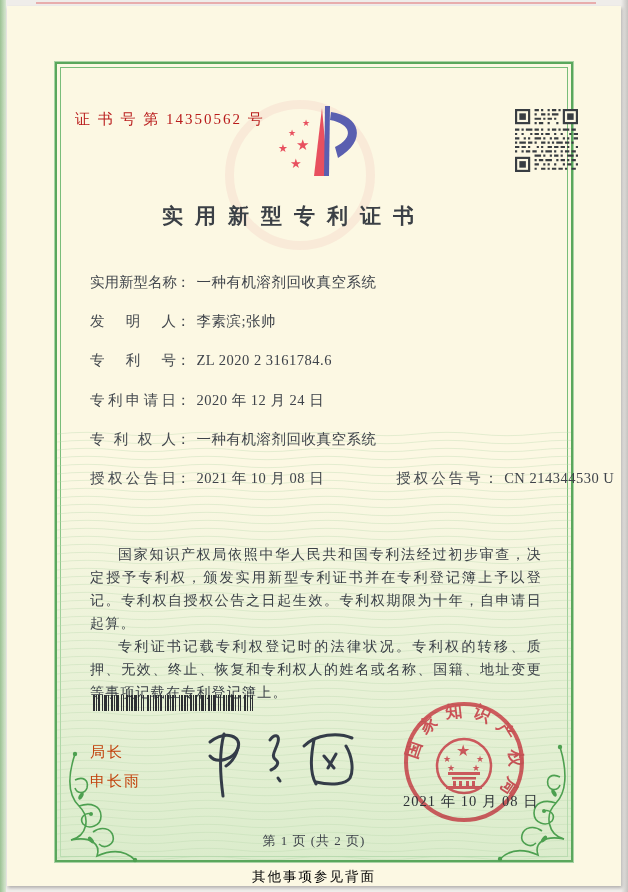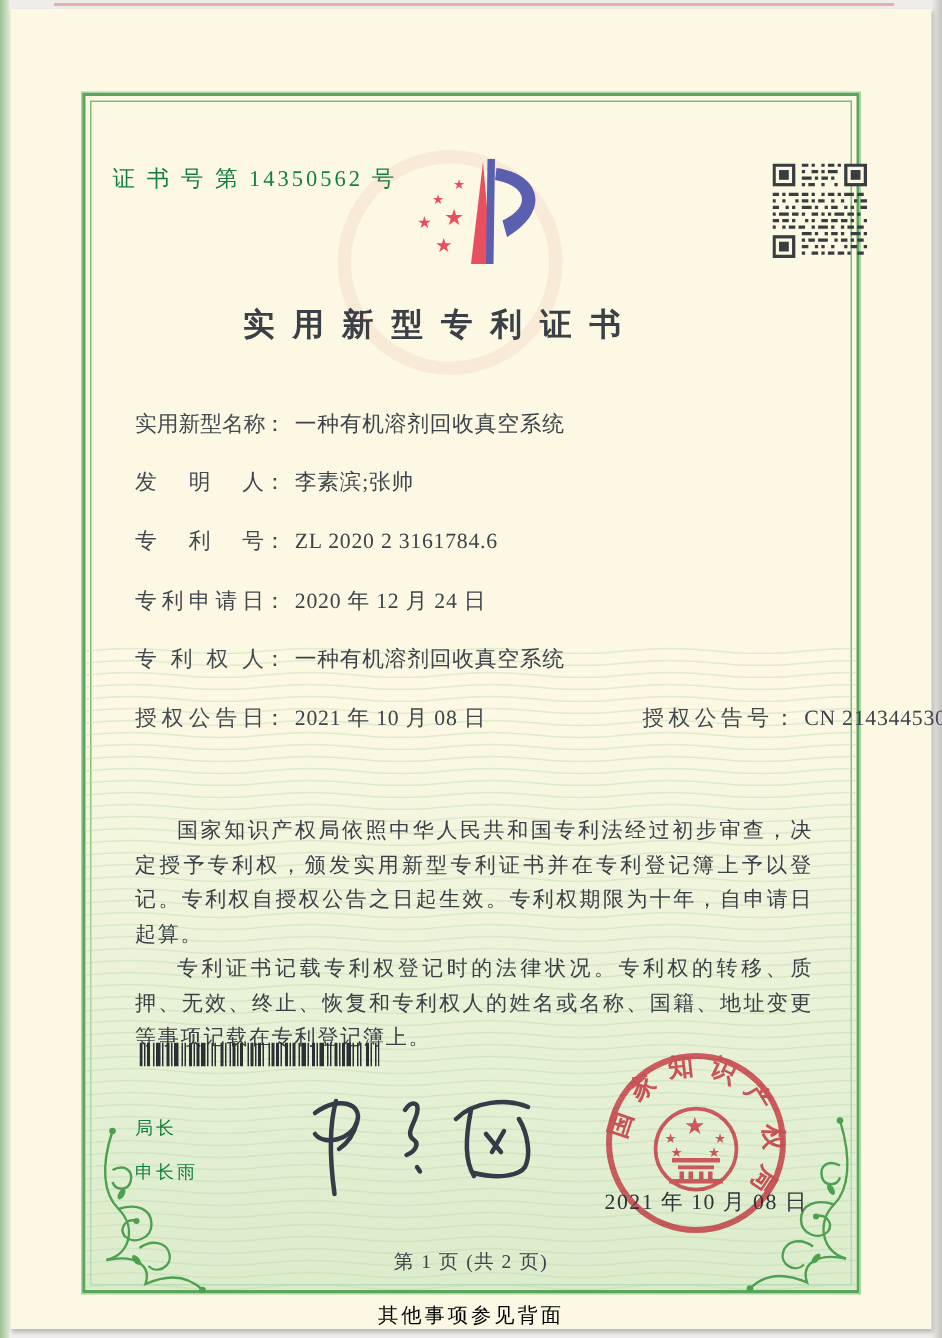--- a/index.html
+++ b/index.html
@@ -31,40 +31,40 @@
   .tint {
     position:absolute; left:57px; top:64px; width:514px; height:796px;
     background:linear-gradient(180deg, rgba(224,240,216,0) 52%, rgba(216,236,205,.45) 72%, rgba(208,232,196,.75) 100%);
     pointer-events:none;
   }
   .guilloche { position:absolute; left:57px; top:430px; width:514px; height:430px; opacity:.55; pointer-events:none; }
   .watermark {
     position:absolute; left:225px; top:100px; width:150px; height:150px; border-radius:50%;
     border:9px solid rgba(228,120,130,.10); pointer-events:none;
   }
-  .cert-line { position:absolute; left:75px; top:110px; font-size:15px; letter-spacing:2px; color:#15803d; }
+  .cert-line { position:absolute; left:75px; top:110px; font-size:15px; letter-spacing:2px; color:#b91c1c; }
   .logo { position:absolute; left:276px; top:100px; }
   .qr { position:absolute; left:515px; top:109px; }
   .title {
     position:absolute; left:55px; top:202px; width:466px; text-align:center;
     font-size:21px; font-weight:600; color:#3b4046; letter-spacing:12px; text-indent:12px;
   }
   .fields { position:absolute; left:90px; top:273px; width:460px; }
   .row { height:39.2px; font-size:14.5px; color:#3e434a; white-space:nowrap; }
   .row .lbl { display:inline-block; width:86px; text-align:justify; text-align-last:justify; color:#44494f; vertical-align:top;font-family:Liberation Serif, serif; }
-  .row .lbl2 { display:inline-block; margin-left:104px; letter-spacing:3px; color:#44494f; }
+  .row .lbl2 { display:inline-block; margin-left:72px; letter-spacing:3px; color:#44494f; }
   .row .colon { margin-right:6px; }
   .row .val { letter-spacing:.5px; }
   .body-text {
     position:absolute; left:90px; top:543px; width:452px;
     font-size:14px; line-height:23px; color:#3a4047; text-align:justify; letter-spacing:1.2px;
   }
   .body-text p { text-indent:2em; }
   .barcode { position:absolute; left:93px; top:695px; }
-  .director { position:absolute; left:90px; top:738px; font-size:12px; color:#15803d; line-height:29px; letter-spacing:2px; }
+  .director { position:absolute; left:90px; top:738px; font-size:15px; color:#c2410c; line-height:29px; letter-spacing:2px; }
   .signature { position:absolute; left:186px; top:712px; }
   .seal { position:absolute; left:396px; top:694px; mix-blend-mode:multiply; opacity:.92; }
   .seal-date { position:absolute; left:403px; top:792px; font-size:14.5px; color:#2e3338; letter-spacing:1px; z-index:5; }
   .page-info { position:absolute; left:55px; top:832px; width:518px; text-align:center; font-size:13px; color:#3e434a; letter-spacing:1px; }
   .back-note { position:absolute; left:55px; top:868px; width:518px; text-align:center; font-size:13.5px; color:#000000; letter-spacing:2px; }
   .corner { position:absolute; z-index:2; }
   .corner-bl { left:50px; top:738px; }
   .corner-br { left:458px; top:733px; }
 </style>
 </head>

